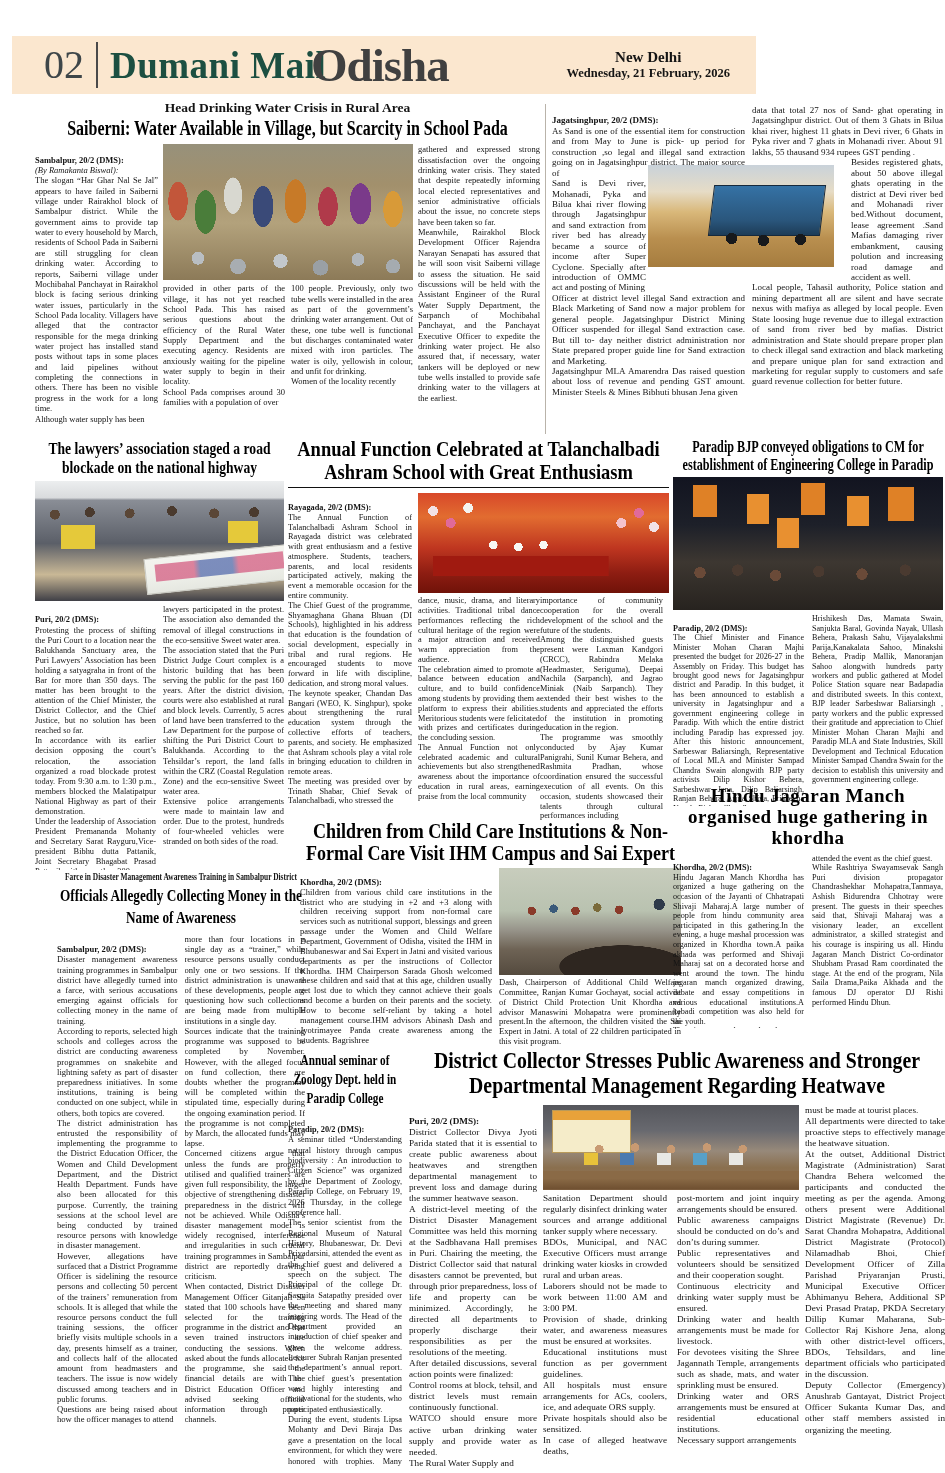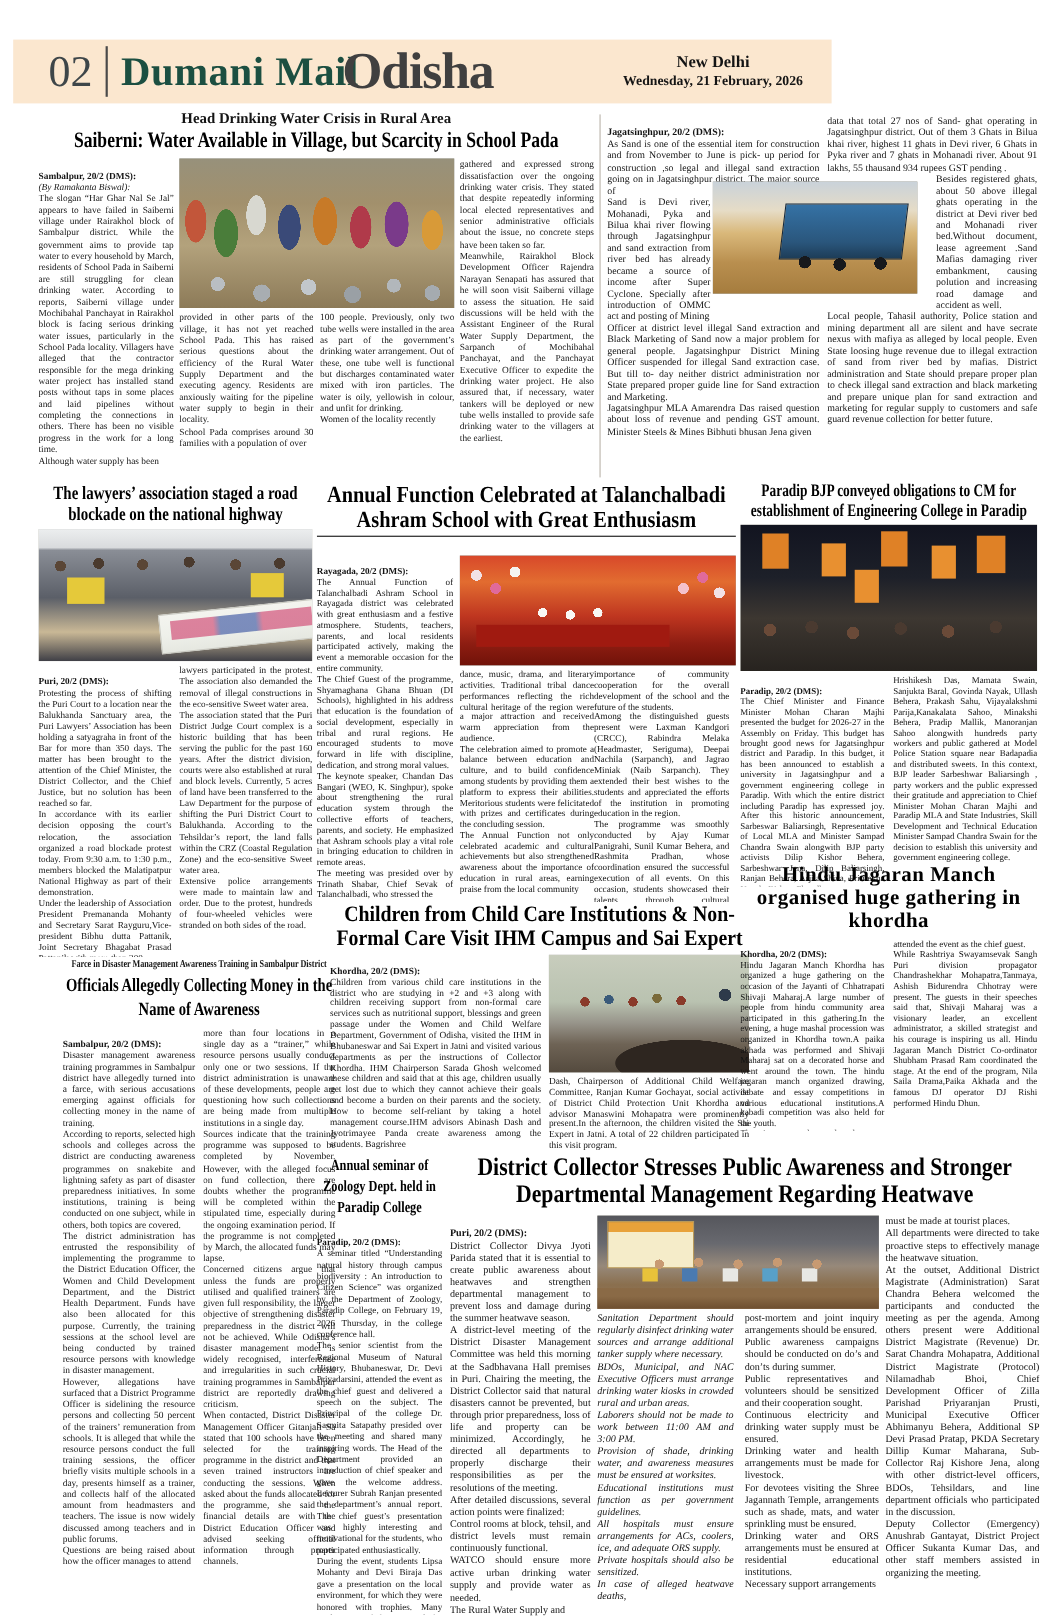--- a/index.html
+++ b/index.html
@@ -95,21 +95,21 @@
 </article>
 
 <div class="abs vrule" style="left:545px;top:104px;height:330px;"></div>
 
 <article class="abs art-sand" style="left:552px;top:100px;width:391px;height:338px;">
   <div style="position:relative;margin-top:5px;">
     <div class="cols">
       <div style="width:193px;margin-right:7px;">
         <div class="tcol">
           <b class="dl">Jagatsinghpur, 20/2 (DMS):</b>
-          <span>As Sand is one of the essential item for construction and from November to June is pick- up period for construction ,so legal and illegal sand extraction going on in Jagatsinghpur district. The major source of</span>
+          <span>As Sand is one of the essential item for construction and from May to June is pick- up period for construction ,so legal and illegal sand extraction going on in Jagatsinghpur district. The major source of</span>
         </div>
         <div class="tcol" style="width:94px;">Sand is Devi river, Mohanadi, Pyka and Bilua khai river flowing through Jagatsinghpur and sand extraction from river bed has already became a source of income after Super Cyclone. Specially after introduction of OMMC act and posting of Mining</div>
         <div class="tcol">Officer at district level illegal Sand extraction and Black Marketing of Sand now a major problem for general people. Jagatsinghpur District Mining Officer suspended for illegal Sand extraction case. But till to- day neither district administration nor State prepared proper guide line for Sand extraction and Marketing.
 Jagatsinghpur MLA Amarendra Das raised question about loss of revenue and pending GST amount. Minister Steels &amp; Mines Bibhuti bhusan Jena given</div>
       </div>
       <div style="width:191px;">
         <div class="tcol">data that total 27 nos of Sand- ghat operating in Jagatsinghpur district. Out of them 3 Ghats in Bilua khai river, highest 11 ghats in Devi river, 6 Ghats in Pyka river and 7 ghats in Mohanadi river. About 91 lakhs, 55 thausand 934 rupees GST pending .</div>
         <div class="tcol" style="width:92px;margin-left:99px;">Besides registered ghats, about 50 above illegal ghats operating in the district at Devi river bed and Mohanadi river bed.Without document, lease agreement .Sand Mafias damaging river embankment, causing polution and increasing road damage and accident as well.</div>
         <div class="tcol">Local people, Tahasil authority, Police station and mining department all are silent and have secrate nexus with mafiya as alleged by local people. Even State loosing huge revenue due to illegal extraction of sand from river bed by mafias. District administration and State should prepare proper plan to check illegal sand extraction and black marketing and prepare unique plan for sand extraction and marketing for regular supply to customers and safe guard revenue collection for better future.</div>
       </div>
@@ -152,21 +152,21 @@
 Under the leadership of Association President Premananda Mohanty and Secretary Sarat Rayguru,Vice-president Bibhu dutta Pattanik, Joint Secretary Bhagabat Prasad Pattanik with  more than 300</span>
     </div>
     <div class="tcol" style="width:121px;">lawyers participated in the protest. The association also demanded the removal of illegal constructions in the eco-sensitive Sweet water area.
 The association stated that the Puri District Judge Court complex is a historic building that has been serving the public for the past 160 years. After the district division, courts were also established at rural and block levels. Currently, 5 acres of land have been transferred to the Law Department for the purpose of shifting the Puri District Court to Balukhanda. According to the Tehsildar’s report, the land falls within the CRZ (Coastal Regulation Zone) and the eco-sensitive Sweet water area.
 Extensive police arrangements were made to maintain law and order. Due to the protest, hundreds of four-wheeled vehicles were stranded on both sides of the road.</div>
   </div>
 </article>
 
 <article class="abs art-ashram" style="left:288px;top:438px;width:381px;height:382px;">
   <h2 class="head cx" style="--cx:.88;font-size:21px;border-bottom:1.5px solid #111;padding-bottom:3px;">Annual Function Celebrated at Talanchalbadi Ashram School with Great Enthusiasm</h2>
-  <div class="cols" style="margin-top:17px;">
+  <div class="cols" style="margin-top:5px;">
     <div class="tcol" style="width:124px;margin-right:6px;">
       <b class="dl">Rayagada, 20/2 (DMS):</b>
       <span>The Annual Function of Talanchalbadi Ashram School in Rayagada district was celebrated with great enthusiasm and a festive atmosphere. Students, teachers, parents, and local residents participated actively, making the event a memorable occasion for the entire community.
 The Chief Guest of the programme, Shyamaghana Ghana Bhuan (DI Schools), highlighted in his address that education is the foundation of social development, especially in tribal and rural regions. He encouraged students to move forward in life with discipline, dedication, and strong moral values.
 The keynote speaker, Chandan Das Bangari (WEO, K. Singhpur), spoke about strengthening the rural education system through the collective efforts of teachers, parents, and society. He emphasized that Ashram schools play a vital role in bringing education to children in remote areas.
 The meeting was presided over by Trinath Shabar, Chief Sevak of Talanchalbadi, who stressed the</span>
     </div>
     <div style="width:251px;">
       <figure class="photo" style="height:100px;">
         <div class="ph" style="background:linear-gradient(180deg,#d8482a 0%,#e26c30 24%,#bf3620 55%,#8e1d12 80%,#701208 100%);"></div>
@@ -313,21 +313,21 @@
           radial-gradient(6px 6px at 50% 52%,#c89a72 0 70%,transparent 71%),
           radial-gradient(6px 6px at 64% 50%,#c89a72 0 70%,transparent 71%),
           radial-gradient(6px 6px at 78% 52%,#c89a72 0 70%,transparent 71%),
           linear-gradient(90deg,#e8c23a 0 0),linear-gradient(90deg,#4a7ab0 0 0),linear-gradient(90deg,#e8e8e4 0 0),linear-gradient(90deg,#58a0c8 0 0),linear-gradient(90deg,#e8e8e4 0 0),
           linear-gradient(180deg,#8a6a46 0 40%,#6e4f30 100%);
           background-repeat:no-repeat;
           background-size:auto,auto,auto,auto,auto,14px 12px,14px 12px,14px 12px,14px 12px,14px 12px,100% 22%;
           background-position:0 0,0 0,0 0,0 0,0 0,17% 66%,32% 66%,47% 66%,62% 66%,77% 66%,0 100%;"></div>
       </figure>
       <div class="cols" style="margin-top:3px;">
-        <div class="tcol" style="width:126px;margin-right:10px;font-style:italic;">Sanitation Department should regularly disinfect drinking water sources and arrange additional tanker supply where necessary.
+        <div class="tcol" style="width:126px;margin-right:10px;">Sanitation Department should regularly disinfect drinking water sources and arrange additional tanker supply where necessary.
 BDOs, Municipal, and NAC Executive Officers must arrange drinking water kiosks in crowded rural and urban areas.
 Laborers should not be made to work between 11:00 AM and 3:00 PM.
 Provision of shade, drinking water, and awareness measures must be ensured at worksites.
 Educational institutions must function as per government guidelines.
 All hospitals must ensure arrangements for ACs, coolers, ice, and adequate ORS supply.
 Private hospitals should also be sensitized.
 In case of alleged heatwave deaths,</div>
         <div class="tcol" style="width:124px;">post-mortem and joint inquiry arrangements should be ensured.
 Public awareness campaigns should be conducted on do’s and don’ts during summer.
 Public representatives and volunteers should be sensitized and their cooperation sought.

